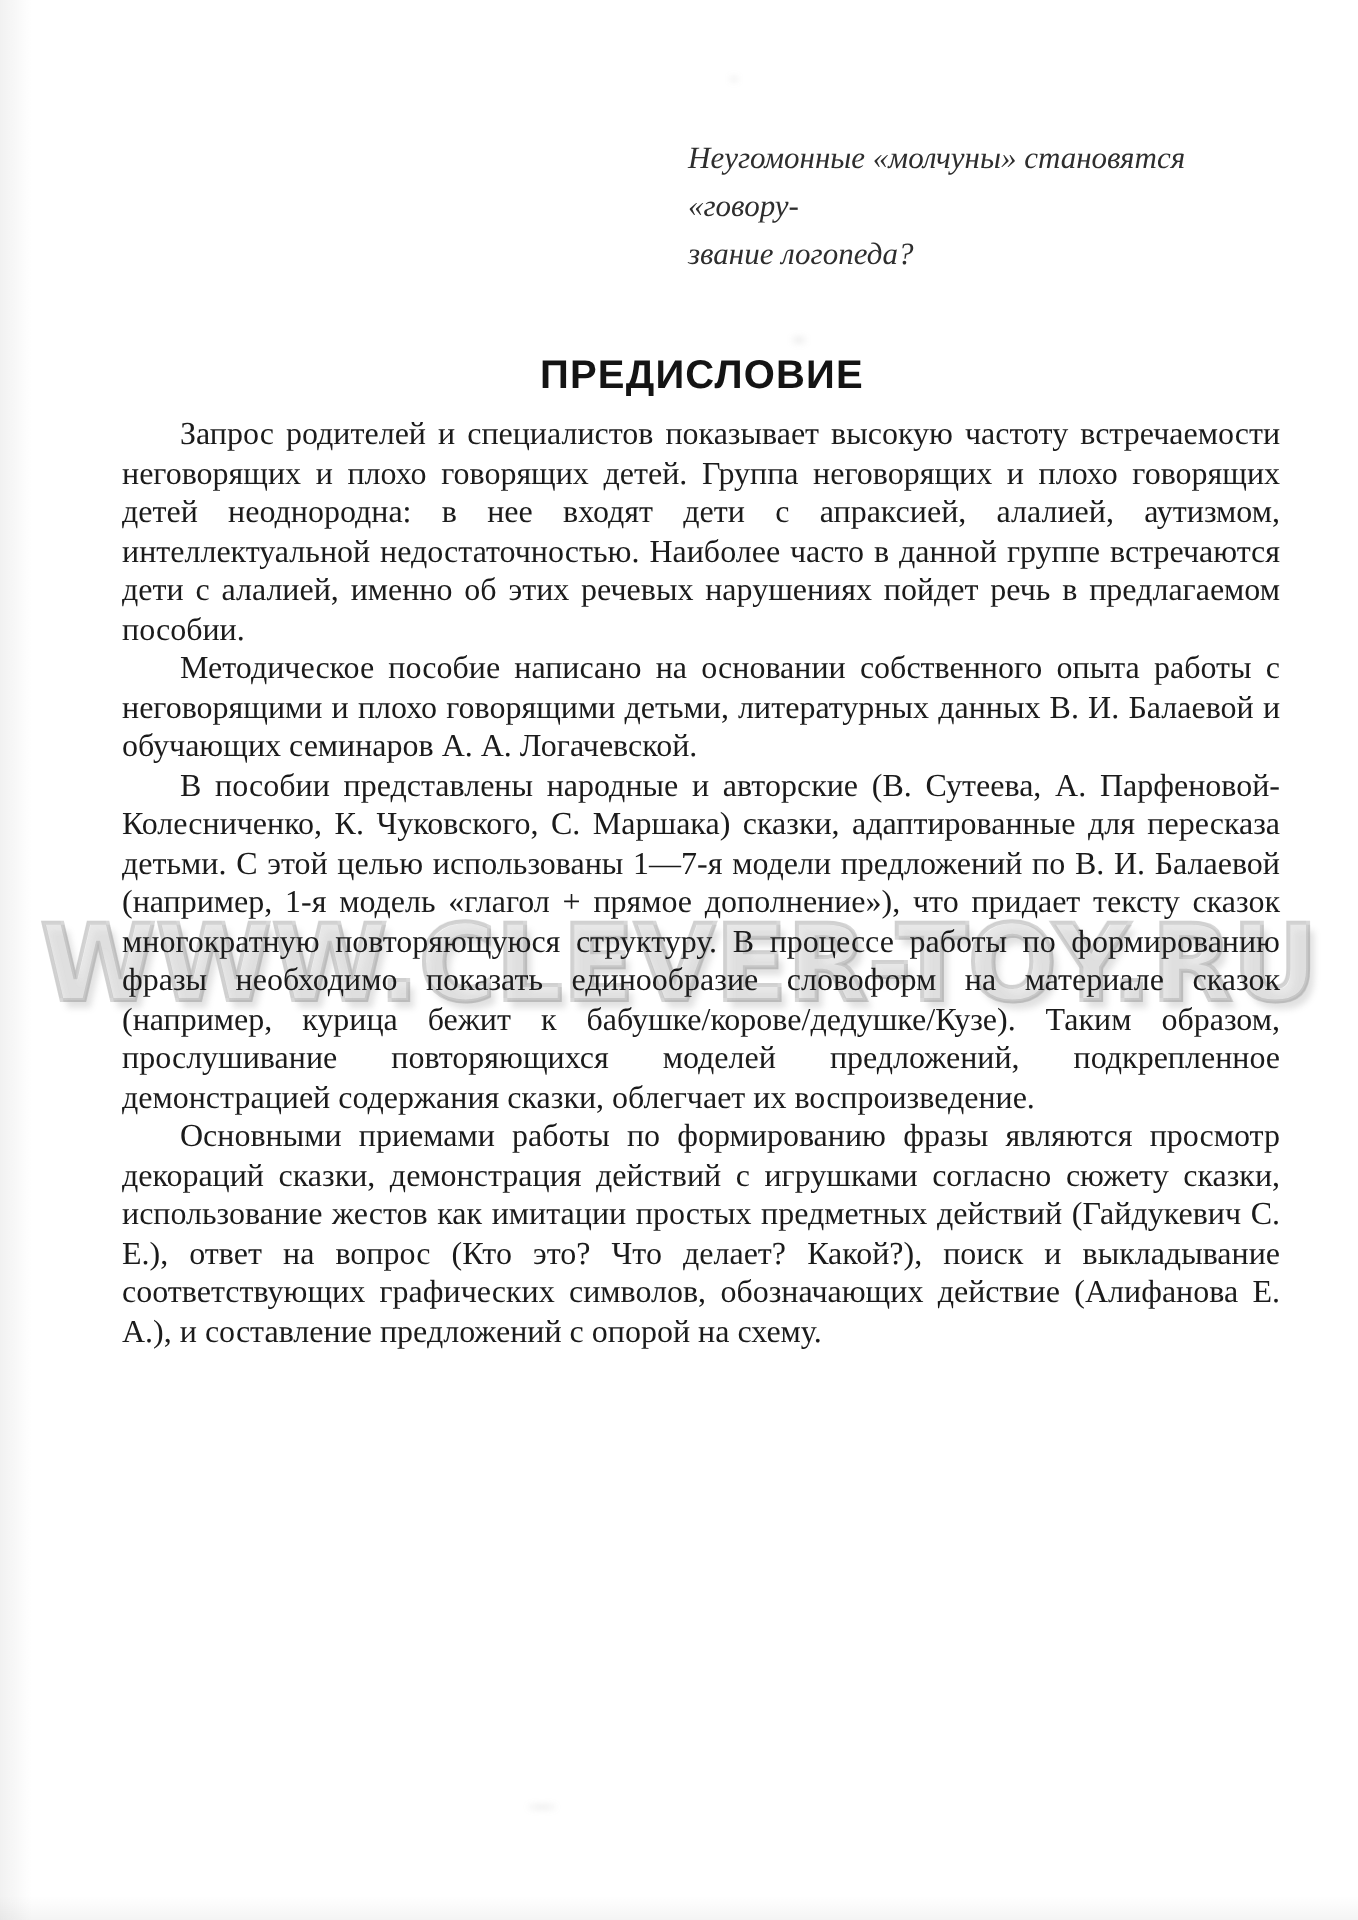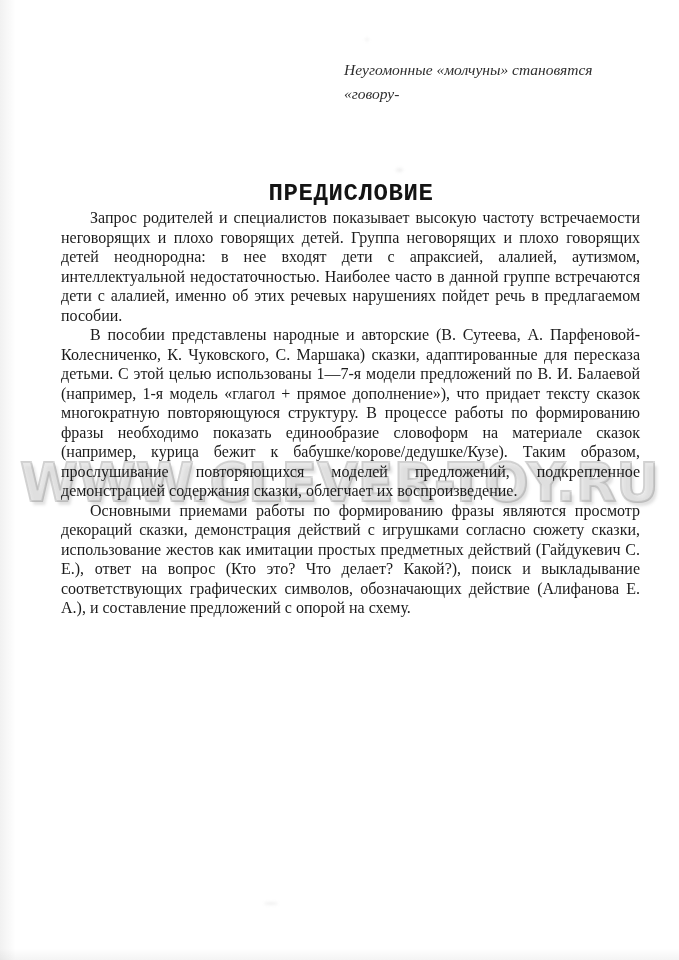--- a/index.html
+++ b/index.html
@@ -25,38 +25,38 @@
   }
   .edge-bottom {
     position: absolute;
     left: 0; bottom: 0;
     width: 100%; height: 12px;
     background: linear-gradient(to top, rgba(0,0,0,0.045), rgba(0,0,0,0));
     z-index: 1;
   }
   .epigraph {
     position: absolute;
-    top: 58px;
+    top: 68px;
     left: 344px;
     width: 300px;
     font-style: italic;
     font-size: 15.5px;
     line-height: 24px;
     color: #2e2e2e;
     z-index: 4;
   }
   .heading {
     position: absolute;
     top: 164px;
     left: 62px;
     width: 578px;
     text-align: center;
-    font-family: Liberation Mono, monospace;
+    font-family: Liberation Sans, sans-serif;
     font-weight: 700;
-    font-size: 24px;
+    font-size: 20px;
     letter-spacing: 0.6px;
     color: #141414;
     z-index: 4;
   }
   .body-text {
     position: absolute;
     top: 208px;
     left: 61px;
     width: 579px;
     font-size: 16px;
@@ -111,23 +111,25 @@
   <div class="edge-bottom"></div>
 
   <div class="smudge s1"></div>
   <div class="smudge s2"></div>
   <div class="smudge s3"></div>
 
   <div class="watermark">WWW.CLEVER-TOY.RU</div>
 
   <div class="epigraph">
     <div>Неугомонные «молчуны» становятся «говору-</div>
+    <div>звание логопеда?</div>
   </div>
 
   <h1 class="heading">ПРЕДИСЛОВИЕ</h1>
 
   <div class="body-text">
     <p>Запрос родителей и специалистов показывает высокую частоту встречаемости неговорящих и плохо говорящих детей. Группа неговорящих и плохо говорящих детей неоднородна: в нее входят дети с апраксией, алалией, аутизмом, интеллектуальной недостаточностью. Наиболее часто в данной группе встречаются дети с алалией, именно об этих речевых нарушениях пойдет речь в предлагаемом пособии.</p>
+    <p>Методическое пособие написано на основании собственного опыта работы с неговорящими и плохо говорящими детьми, литературных данных В. И. Балаевой и обучающих семинаров А. А. Логачевской.</p>
     <p>В пособии представлены народные и авторские (В. Сутеева, А. Парфеновой-Колесниченко, К. Чуковского, С. Маршака) сказки, адаптированные для пересказа детьми. С этой целью использованы 1—7-я модели предложений по В. И. Балаевой (например, 1-я модель «глагол + прямое дополнение»), что придает тексту сказок многократную повторяющуюся структуру. В процессе работы по формированию фразы необходимо показать единообразие словоформ на материале сказок (например, курица бежит к бабушке/корове/дедушке/Кузе). Таким образом, прослушивание повторяющихся моделей предложений, подкрепленное демонстрацией содержания сказки, облегчает их воспроизведение.</p>
     <p>Основными приемами работы по формированию фразы являются просмотр декораций сказки, демонстрация действий с игрушками согласно сюжету сказки, использование жестов как имитации простых предметных действий (Гайдукевич С. Е.), ответ на вопрос (Кто это? Что делает? Какой?), поиск и выкладывание соответствующих графических символов, обозначающих действие (Алифанова Е. А.), и составление предложений с опорой на схему.</p>
   </div>
 
 </div>
 
 </body></html>

